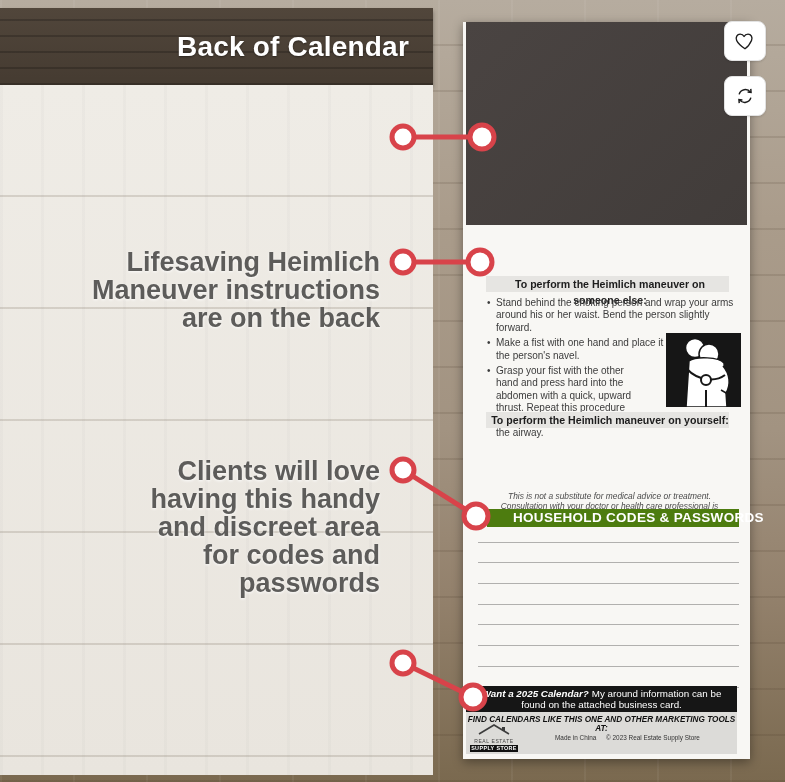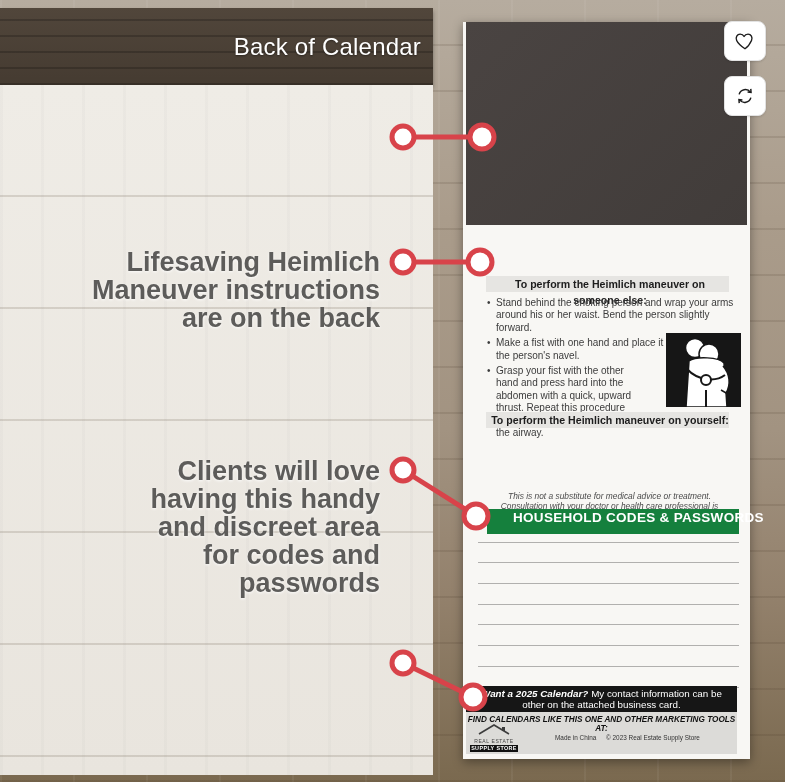--- a/index.html
+++ b/index.html
@@ -9,21 +9,21 @@
            repeating-linear-gradient(0deg, rgba(62,46,30,.13) 0 2px, rgba(255,255,255,0) 2px 46px),
            repeating-linear-gradient(90deg, rgba(255,255,255,.05) 0 2px, rgba(255,255,255,0) 2px 73px),
            linear-gradient(180deg,#b6ac9f 0%,#aa9c8b 28%,#a29381 55%,#93816c 76%,#7a694f 100%);}
   
   .banner{position:absolute;left:0;top:8px;width:433px;height:77px;
           background:
             repeating-linear-gradient(0deg, rgba(0,0,0,.20) 0 2px, rgba(255,255,255,0) 2px 16px),
             linear-gradient(180deg,#51463b,#453b31);
           box-shadow:0 3px 4px rgba(0,0,0,.35);
           display:flex;align-items:center;justify-content:flex-end;}
-  .banner-title{color:#fff;font-size:24px;font-weight:400;padding-right:12px;
+  .banner-title{color:#fff;font-size:28px;font-weight:700;padding-right:24px;
                 text-shadow:0 1px 2px rgba(0,0,0,.4);letter-spacing:.2px;}
   
   .left-panel{position:absolute;left:0;top:85px;width:433px;height:690px;
           background:
             repeating-linear-gradient(180deg, rgba(255,255,255,0) 0 110px, rgba(120,108,92,.22) 110px 112px),
             repeating-linear-gradient(90deg, rgba(0,0,0,.018) 0 3px, rgba(255,255,255,0) 3px 41px),
             linear-gradient(180deg,#efece6,#e9e5de);}
   .annot{position:absolute;right:405px;text-align:right;color:#5d5c5a;font-weight:700;
          font-size:27px;line-height:28px;white-space:pre-line;
          text-shadow:0 1px 3px rgba(255,255,255,.9);}
@@ -42,21 +42,21 @@
   .subhead-1{top:254px;} .subhead-2{top:390px;}
   .bullets{position:absolute;left:23px;width:248px;margin:0;padding:0;list-style:none;
            color:#3c3c3c;font-size:10px;line-height:12.4px;}
   .bullets-1{top:275px;} .bullets-2{top:411px;}
   .bullets li{position:relative;padding-left:10px;margin-bottom:3px;}
   .bullets li::before{content:"\2022";position:absolute;left:1px;top:0;color:#3c3c3c;}
   .bullets-1 li:nth-child(3){padding-right:88px;}
   .figure{position:absolute;left:203px;top:311px;width:75px;height:74px;}
   .disclaimer{position:absolute;left:23px;top:470px;width:247px;text-align:center;
               font-size:8.4px;line-height:9.6px;font-style:italic;color:#4a4a4a;}
-  .codes-bar{position:absolute;left:24px;top:487px;width:252px;height:25px;background:#15803d;
+  .codes-bar{position:absolute;left:24px;top:487px;width:252px;height:18px;background:#4d7c0f;
              color:#fff;font-size:13.5px;font-weight:700;line-height:18px;text-indent:26px;
              letter-spacing:.3px;box-sizing:border-box;white-space:nowrap;}
   .rules{position:absolute;left:15px;top:500px;width:261px;}
   .rule{height:19.7px;border-bottom:1px solid #b1b0ae;}
   .promo{position:absolute;left:3px;top:664px;width:271px;background:#161616;color:#fff;
          text-align:center;font-size:9.8px;line-height:11px;padding:2px 8px;box-sizing:border-box;}
   .promo-bold{font-weight:700;font-style:italic;margin-right:3px;}
   .pfooter{position:absolute;left:3px;top:690px;width:271px;height:42px;background:#dcdbd8;}
   .find-line{margin-top:3px;text-align:center;font-size:8.2px;font-weight:700;font-style:italic;
              color:#111;}
@@ -127,21 +127,21 @@
       <div class="rule"></div>
       <div class="rule"></div>
       <div class="rule"></div>
       <div class="rule"></div>
       <div class="rule"></div>
       <div class="rule"></div>
       <div class="rule"></div>
     </div>
 
     <div class="promo">
-      <span class="promo-bold">Want a 2025 Calendar?</span><span>My contact information can be other on the attached business card.</span>
+      <span class="promo-bold">Want a 2025 Calendar?</span><span>My around information can be found on the attached business card.</span>
     </div>
 
     <div class="pfooter">
       <div class="find-line">FIND CALENDARS LIKE THIS ONE AND OTHER MARKETING TOOLS AT:</div>
       <div class="logo">
         <svg width="34" height="11" viewBox="0 0 34 11">
           <path d="M2 10 L17 1 L32 10" fill="none" stroke="#3c3c3c" stroke-width="1.6"></path>
           <rect x="25" y="3" width="3" height="4" fill="#3c3c3c"></rect>
         </svg>
         <div class="logo-top">REAL ESTATE</div>

